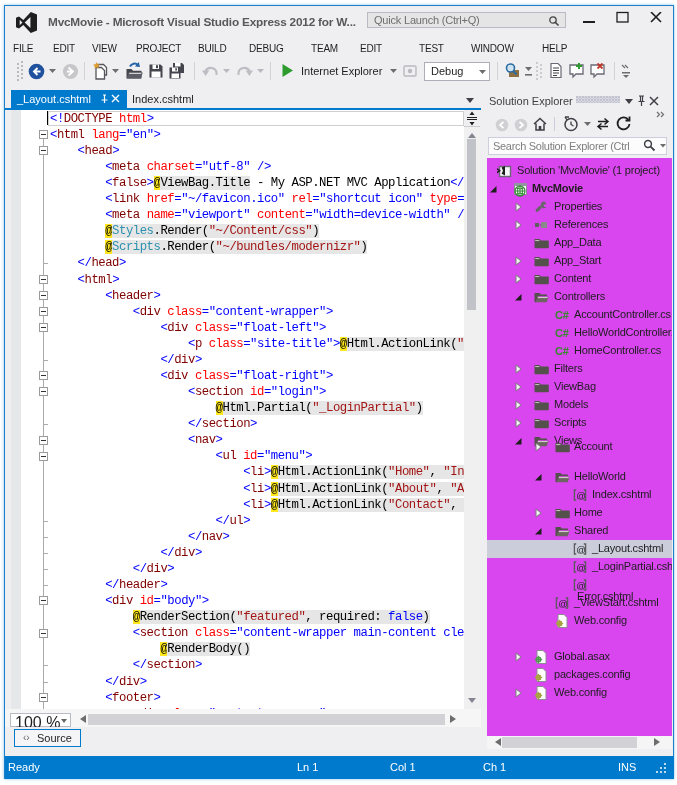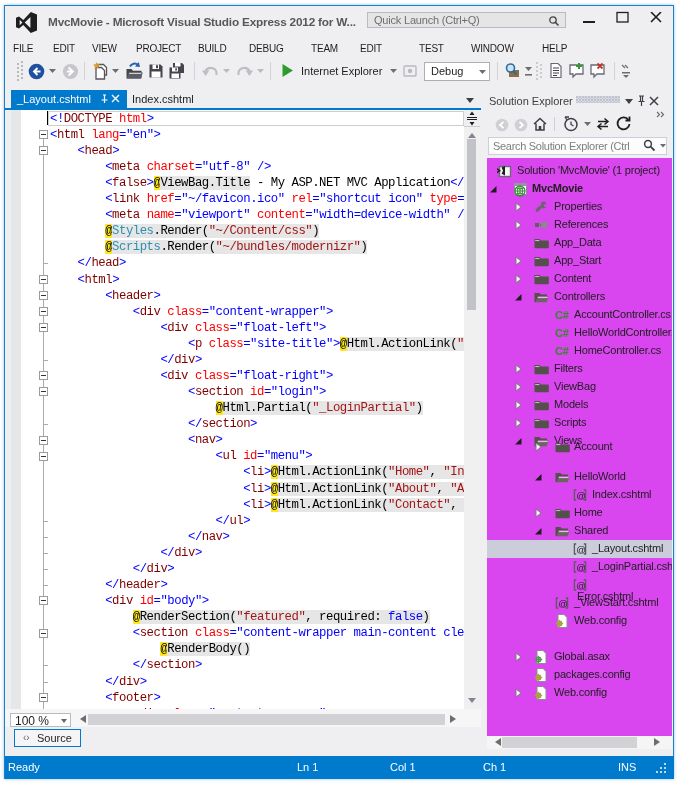--- a/index.html
+++ b/index.html
@@ -26,21 +26,21 @@
 #curline{position:absolute;left:27px;top:0.5px;width:416px;height:15.5px;border:1px solid #CFCFCF}
 #caret{position:absolute;left:26px;top:1px;width:1px;height:14px;background:#000}
 .fbox{position:absolute;left:34px;width:9px;height:9px;border:1px solid #9B9B9B;background:#fff;z-index:3}
 .fbox:after{content:"";position:absolute;left:1px;top:3px;width:5px;height:1px;background:#333}
 #fline{position:absolute;left:38px;width:1px;background:#ABABAB;z-index:2}
 .ffoot{position:absolute;left:38px;width:5px;height:1px;background:#ABABAB;z-index:2}
 #vsb{position:absolute;left:464px;top:110px;width:16px;height:599px;background:#F0F0F1}
 #vsb .split{position:absolute;left:0;top:0;width:16px;height:17px;background:#EFEFF2;border-bottom:1px solid #CCC}
 #vsb .thumb{position:absolute;left:3px;top:29px;width:9px;height:171px;background:#C2C3C9}
 #zoomrow{position:absolute;left:5px;top:709px;width:476px;height:18px;background:#F6F6F6}
-#zoombox{position:absolute;left:10px;top:713px;width:61px;height:14px;background:#fff;border:1px solid #B8BBC3;font-size:12px;color:#1E1E1E}
+#zoombox{position:absolute;left:10px;top:713px;width:61px;height:14px;background:#fff;border:1px solid #B8BBC3;font-size:16px;color:#1E1E1E}
 #hsb1{position:absolute;left:76px;top:712px;width:388px;height:15px}
 #hsb1 .thumb{position:absolute;left:12px;top:2px;width:357px;height:11px;background:#D2D2D6}
 #srcrow{position:absolute;left:5px;top:727px;width:476px;height:21px;background:#EFEFF2}
 #srcbtn{position:absolute;left:14px;top:729px;width:67px;height:18px;background:#F5F5F7;border:1px solid #007ACC;font-size:11px;color:#1E1E1E}
 #sep_panel{position:absolute;left:487px;top:90px;width:185px;height:658px;background:#EFEFF2}
 #setitle{position:absolute;left:489px;top:95px;font-size:11px;color:#3E3E42;white-space:nowrap}
 #sesearch{position:absolute;left:488px;top:137px;width:179px;height:18px;background:#FCFCFD;border:1px solid #CCCEDB}
 #sesearch span{position:absolute;left:4px;top:2px;font-size:11px;letter-spacing:-0.3px;color:#7F7F7F;white-space:nowrap}
 #setree{position:absolute;left:487px;top:158px;width:185px;height:578px;background:#d946ef;overflow:hidden}
 .trow{position:absolute;left:0;width:185px;height:18px;font-size:11px;letter-spacing:-0.2px;color:#1E1E1E;white-space:nowrap}

